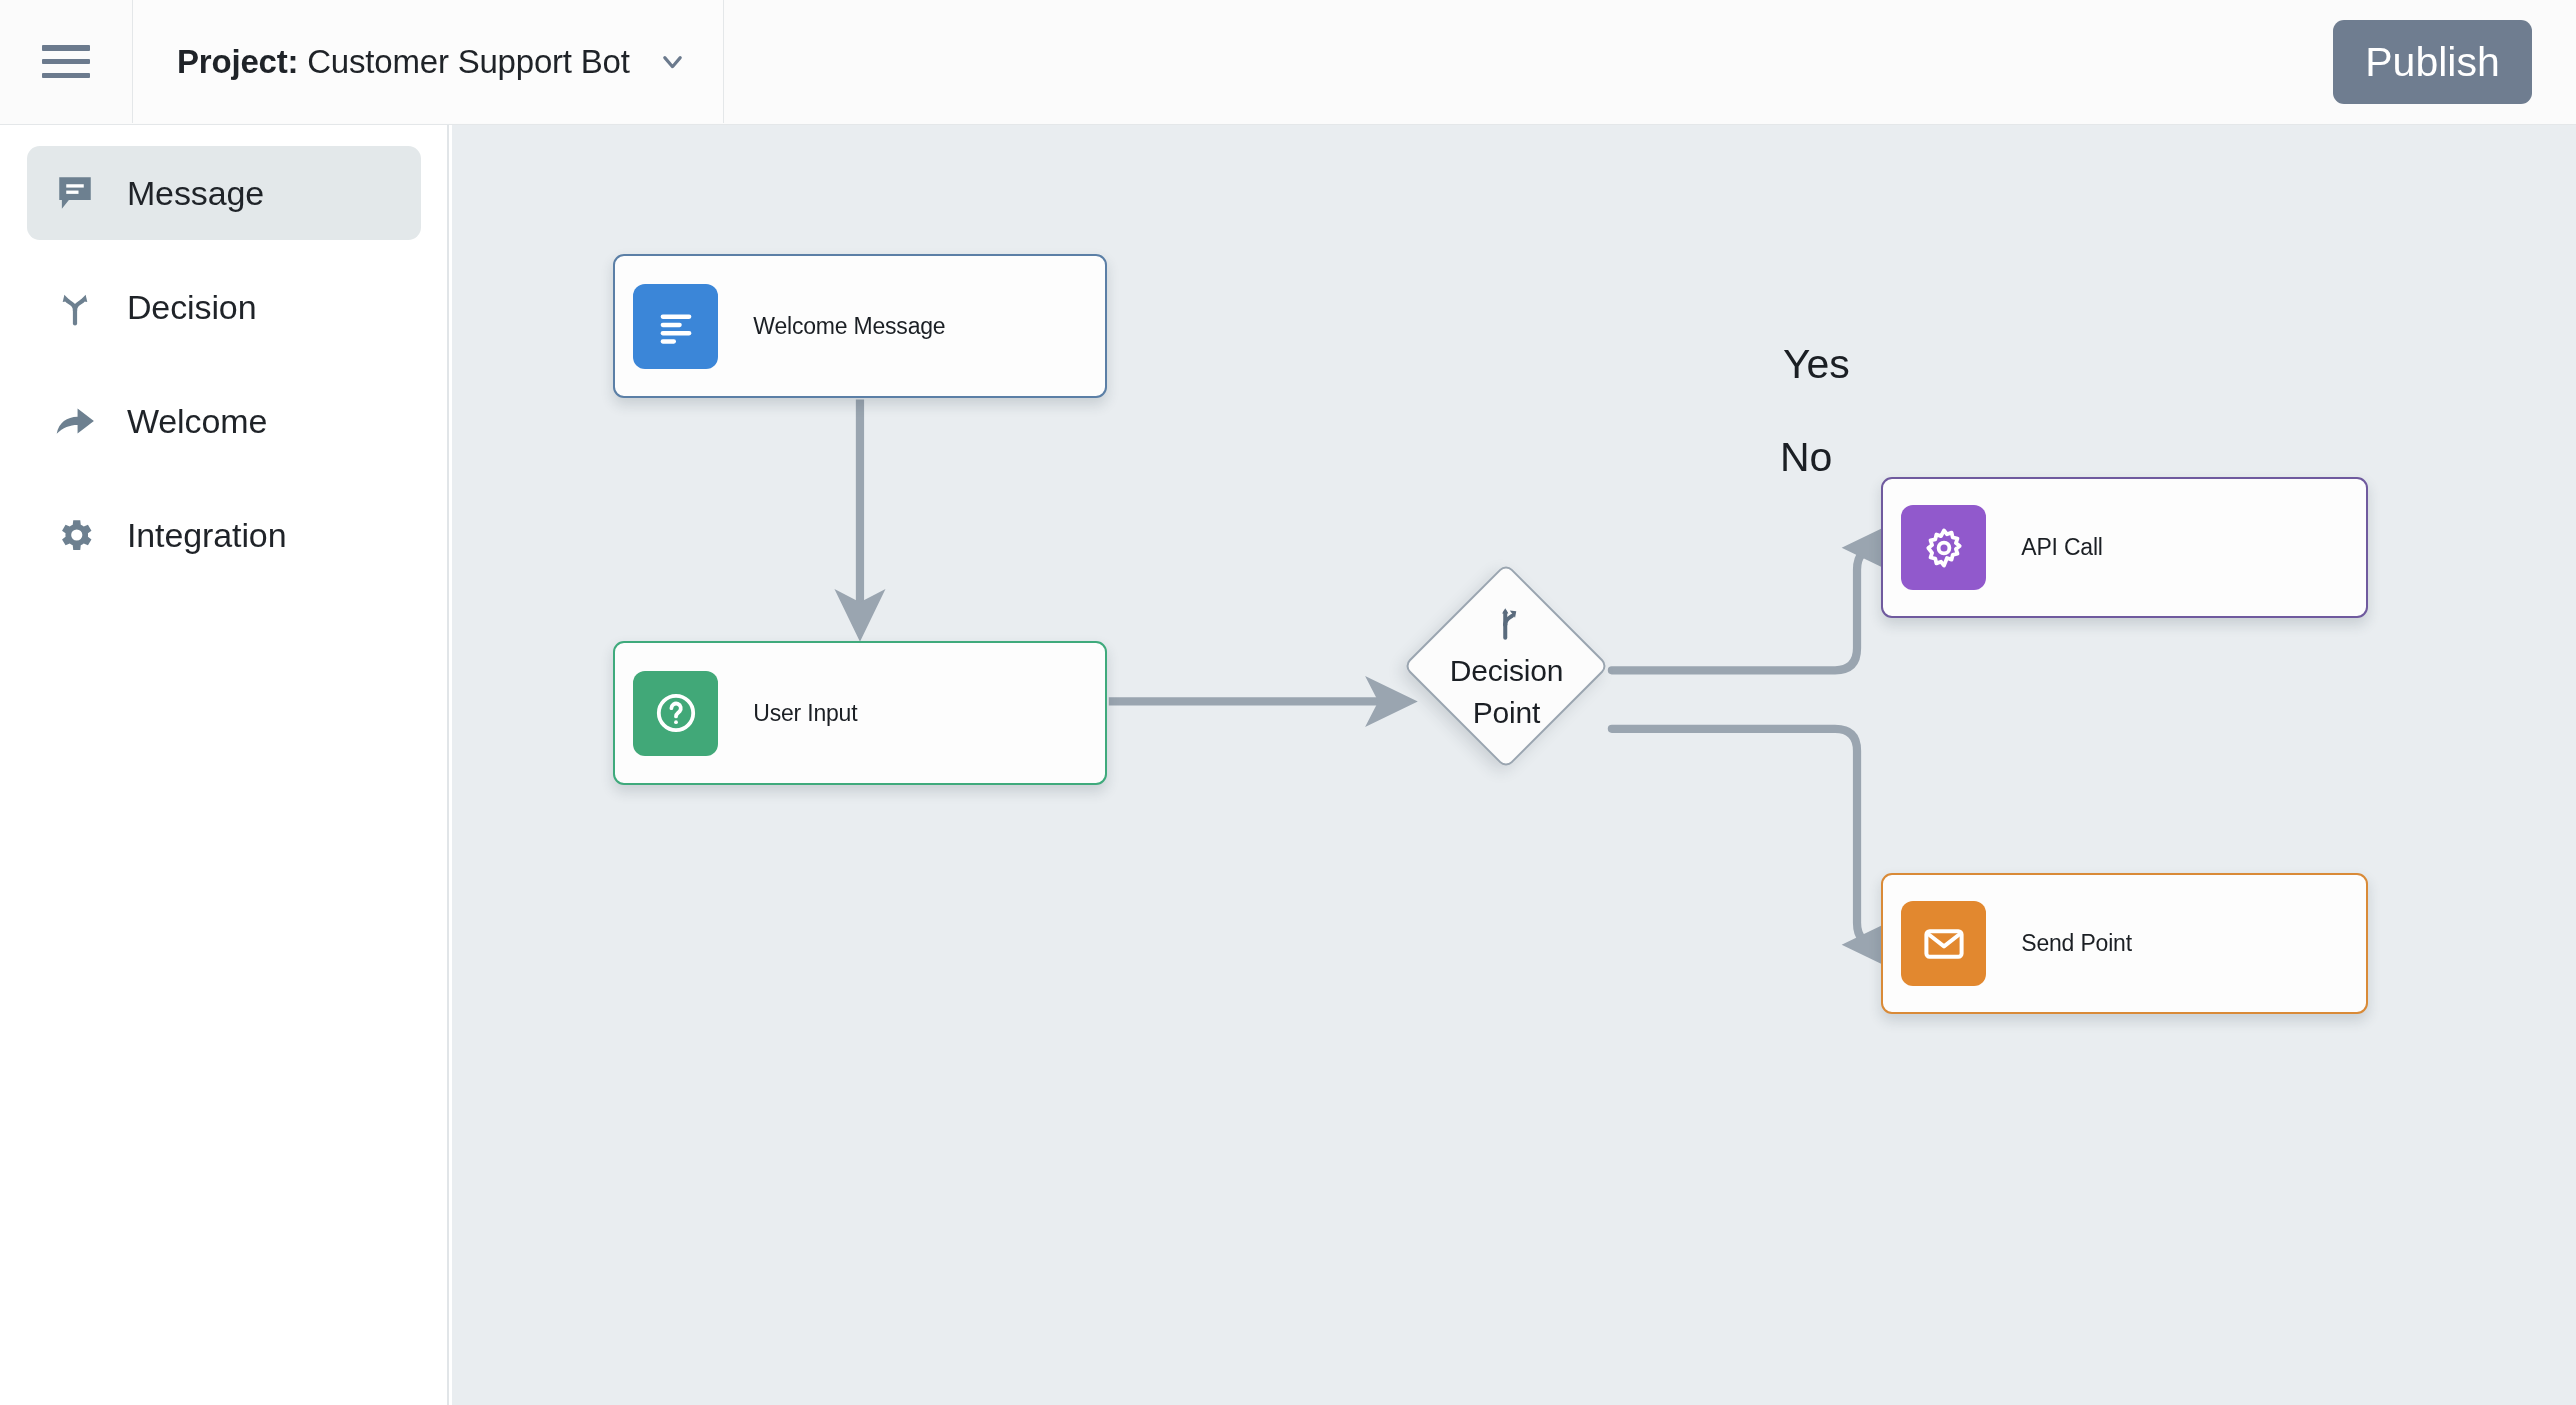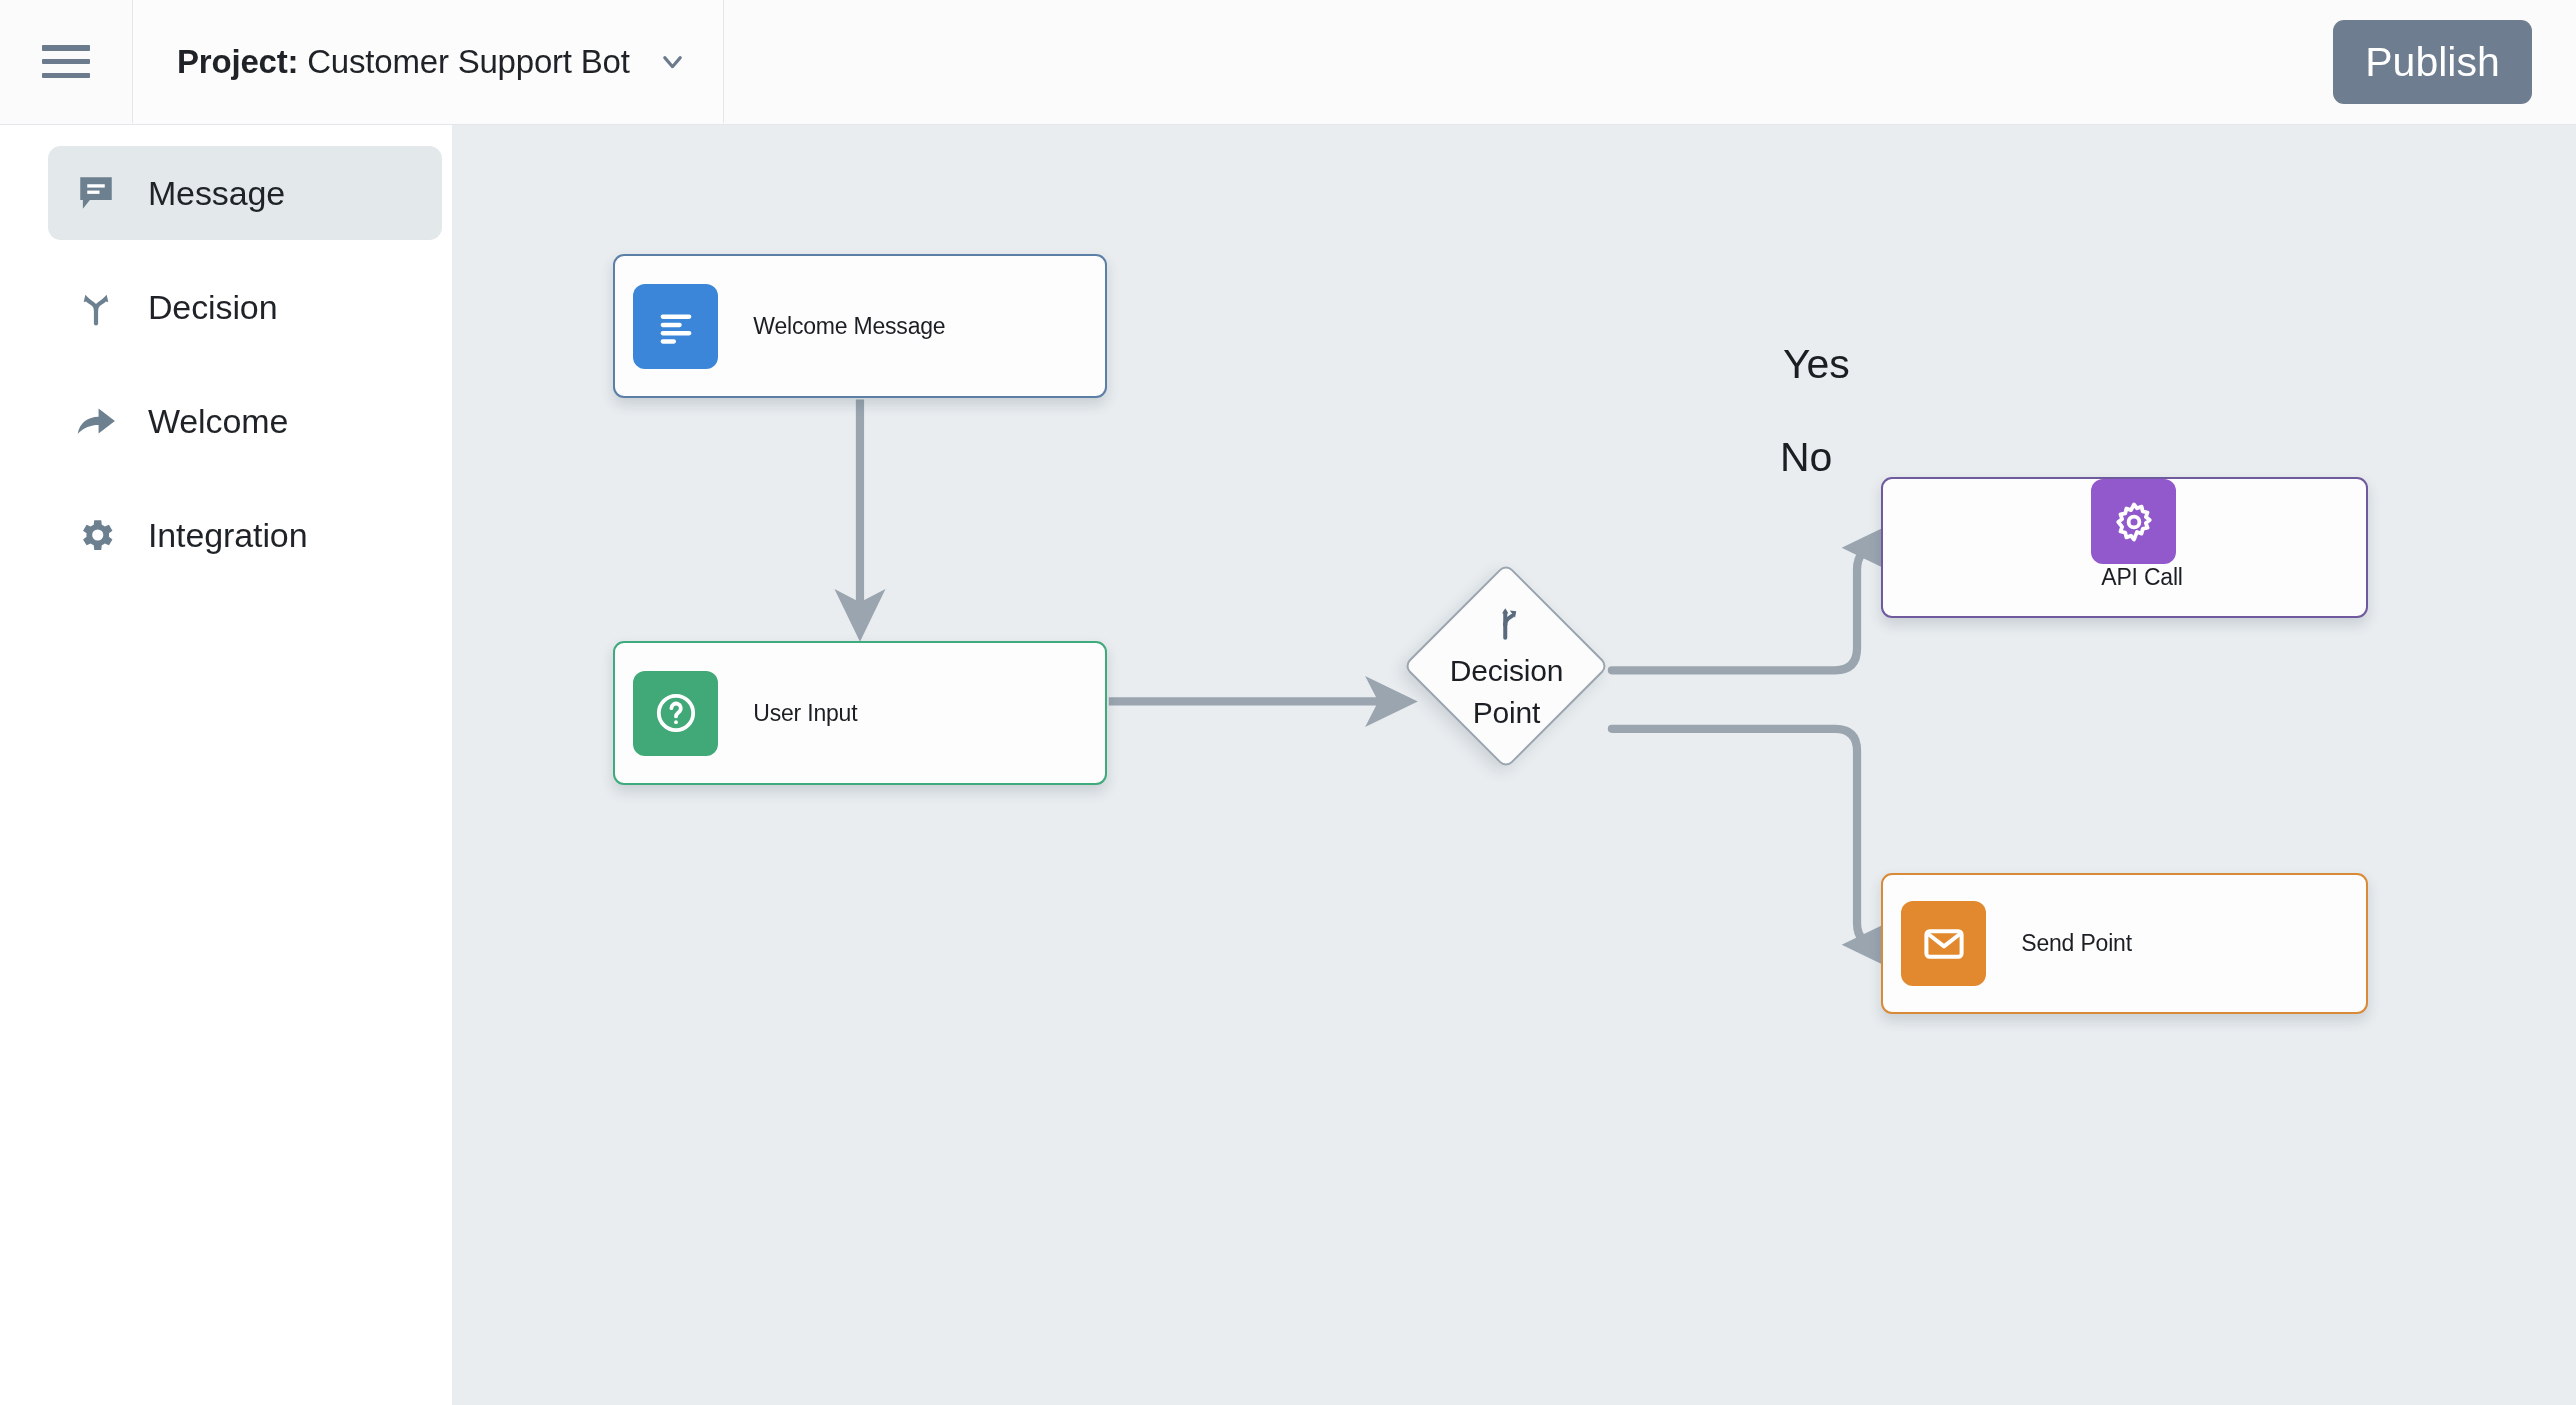--- a/index.html
+++ b/index.html
@@ -104,21 +104,20 @@
 
   
   .sidebar {
     position: absolute;
     top: 125px; left: 0;
     width: 449px;
     height: 1280px;
     background: #ffffff;
     border-right: 2.7px solid #e1e5e8;
     padding-top: 21px;
-    margin-left: 21px;
   }
 
   .sidebar-item {
     position: relative;
     margin: 0 26.5px;
     height: 94px;
     display: flex;
     align-items: center;
     gap: 27.4px;
     padding-left: 24px;
@@ -196,21 +195,20 @@
     left: 161px; top: 516px;
     width: 494px; height: 144px;
     border: 2.7px solid #3faa7c;
   }
   #node-userinput .n-icon { background: #41a878; }
 
   #node-apicall {
     left: 1429px; top: 352px;
     width: 487px; height: 141px;
     border: 2.7px solid #6f5a9e;
-    flex-direction: column;
   }
   #node-apicall .n-icon { background: #9159cc; }
 
   #node-sendemail {
     left: 1429px; top: 748px;
     width: 487px; height: 141px;
     border: 2.7px solid #d98a37;
   }
   #node-sendemail .n-icon { background: #e2882f; }
 

